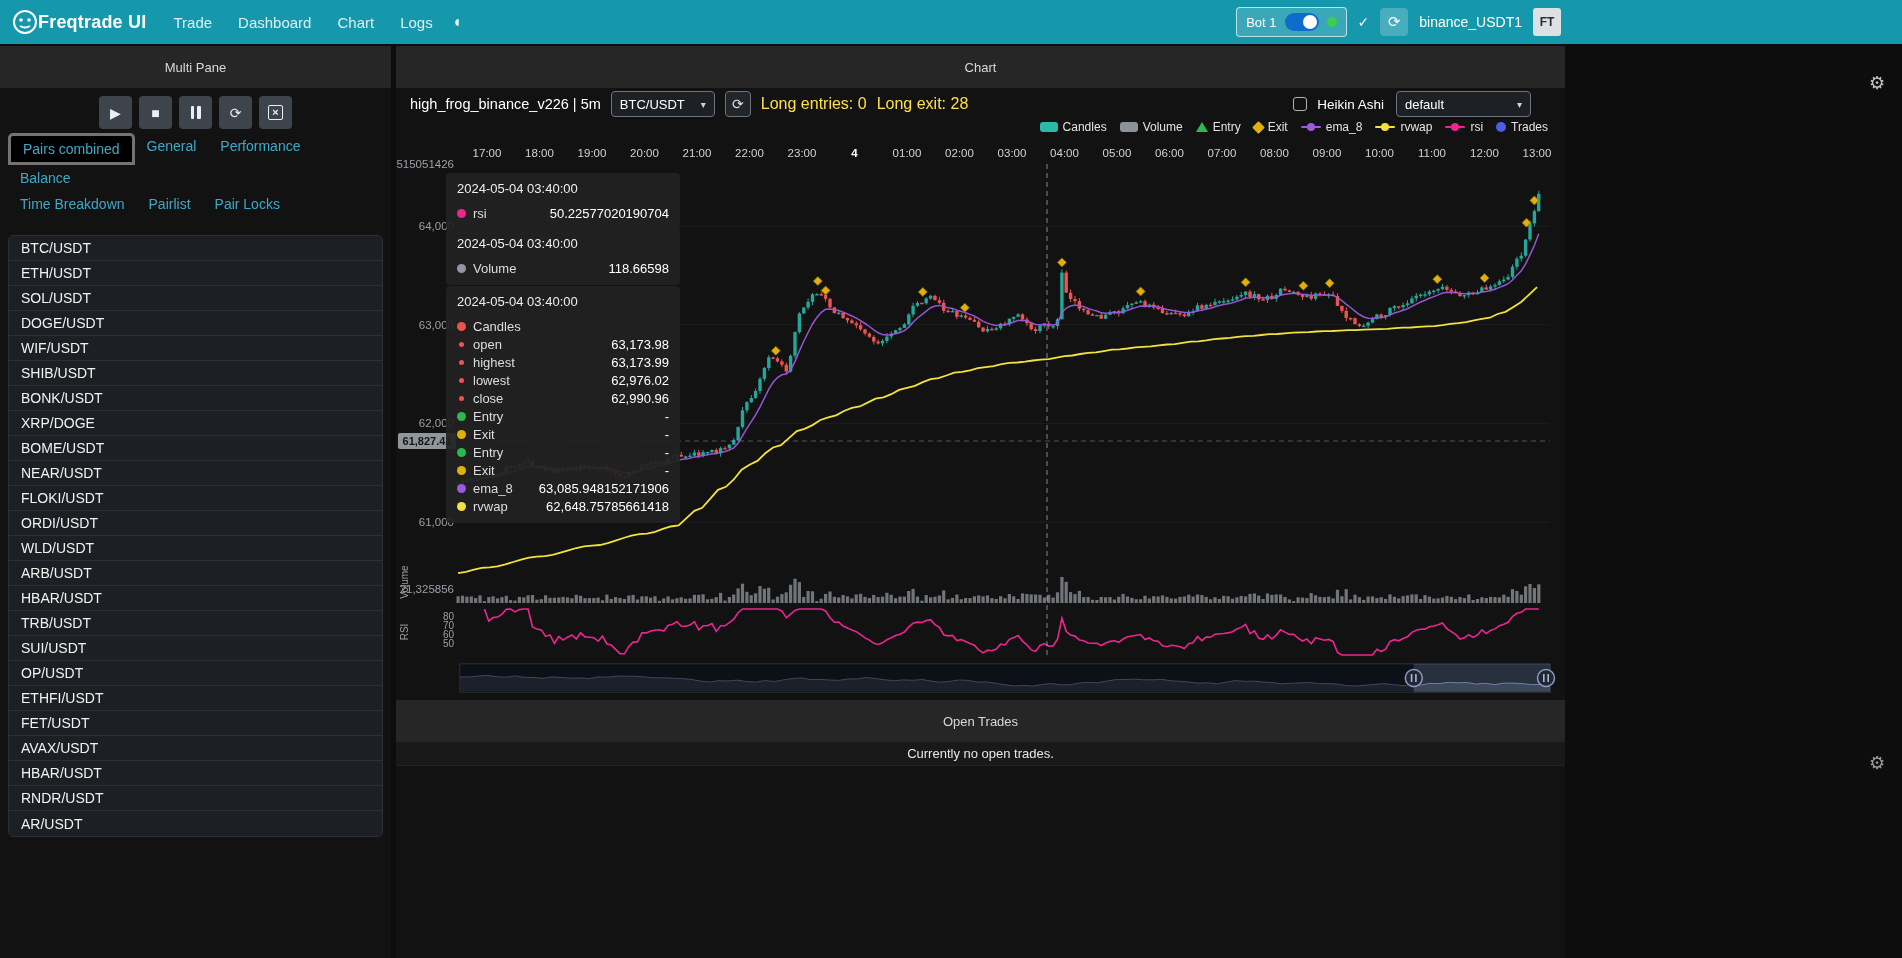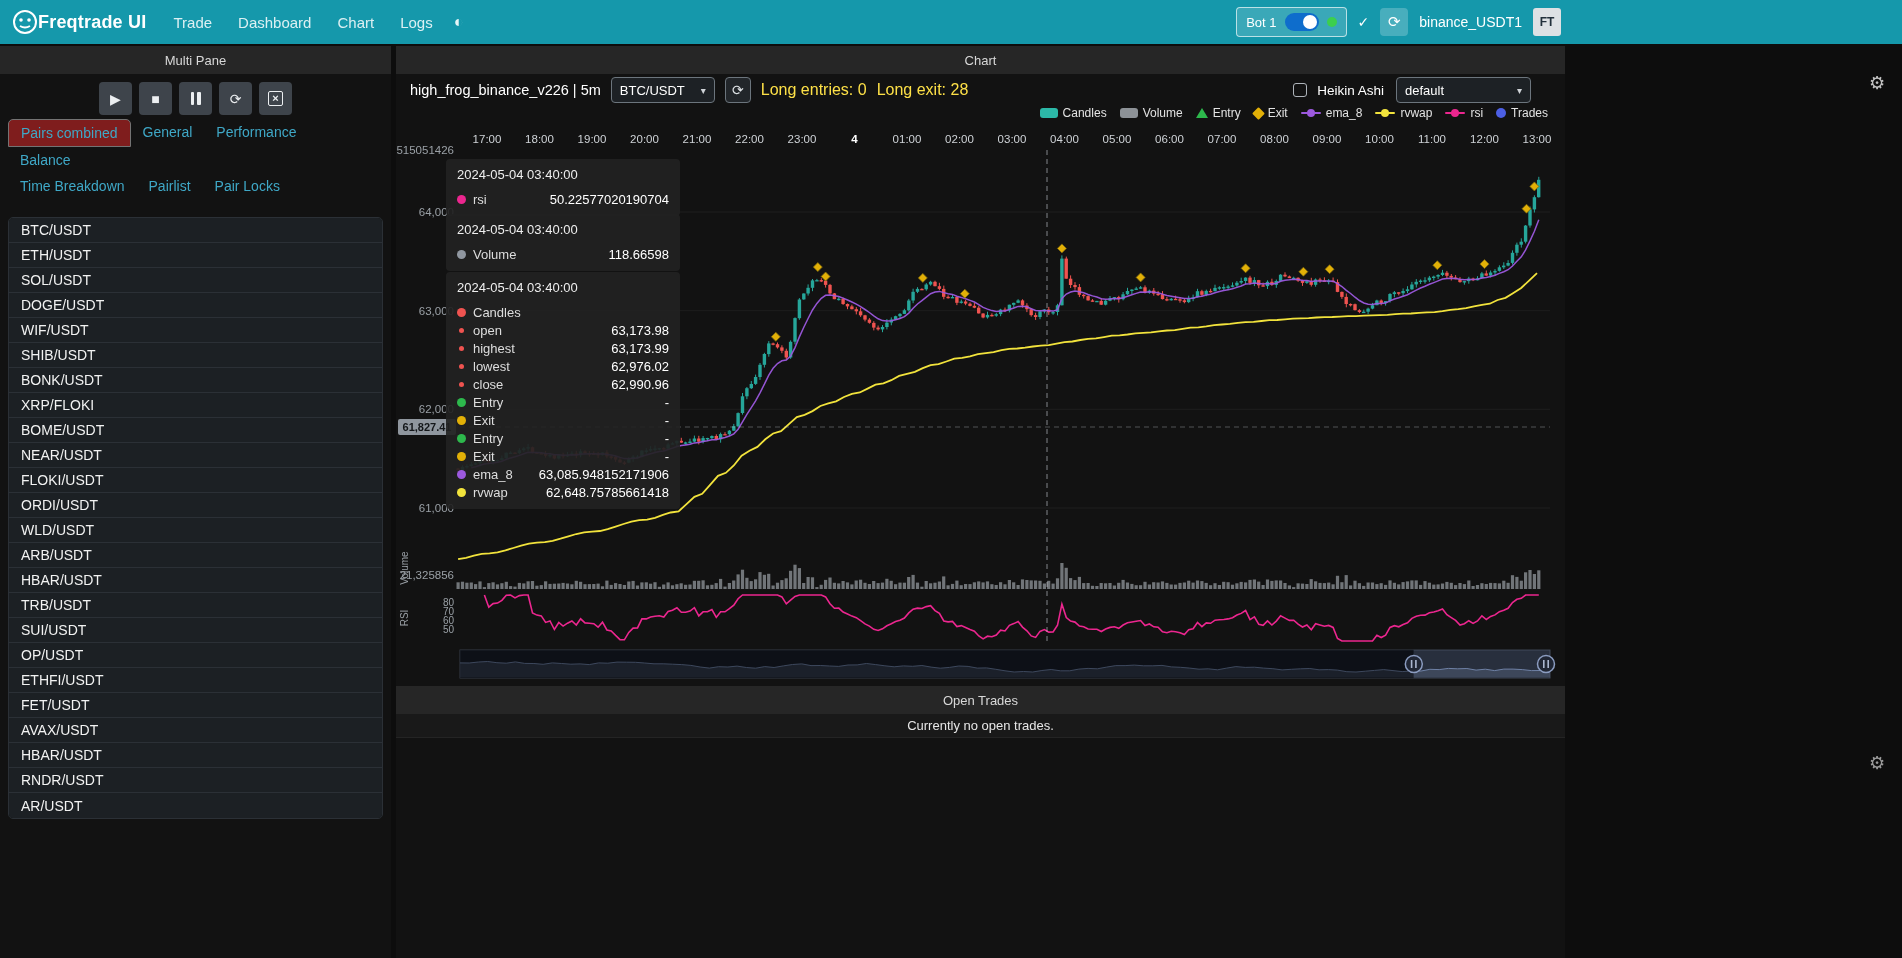--- a/index.html
+++ b/index.html
@@ -19,32 +19,32 @@
   .bot-label{font-size:13px;color:#fff}
   .toggle{width:34px;height:18px;border-radius:9px;background:#0e6dcc;position:relative;display:inline-block}
   .toggle::after{content:"";position:absolute;right:2px;top:2px;width:14px;height:14px;border-radius:50%;background:#fff}
   .green-dot{width:10px;height:10px;border-radius:50%;background:#3ccf4e;display:inline-block}
   .nav-check{color:#fff;font-size:14px}
   .nav-reload{width:28px;height:28px;background:rgba(255,255,255,.22);border-radius:4px;color:#fff;font-size:15px;display:flex;align-items:center;justify-content:center}
   .exchange{font-size:14px;color:#fff}
   .avatar{width:28px;height:28px;border-radius:3px;background:#dde1e4;color:#22313c;font-size:12px;font-weight:700;display:flex;align-items:center;justify-content:center;cursor:pointer}
 
   
-  .panel-head{height:28px;background:#262626;display:flex;align-items:center;justify-content:center;font-size:13px;color:#d8d8d8}
+  .panel-head{height:42px;background:#262626;display:flex;align-items:center;justify-content:center;font-size:13px;color:#d8d8d8}
 
   
   .sidebar{position:absolute;left:0;top:46px;width:391px;height:912px;background:#121212}
   .controls{display:flex;justify-content:center;gap:7px;padding:8px 0 4px}
   .ctrl-btn{width:33px;height:33px;background:#3e444b;border-radius:4px;color:#eceff1;display:flex;align-items:center;justify-content:center;font-size:14px}
   .pause-ic{display:flex;gap:3px}
   .pause-ic span{width:3.5px;height:13px;background:#eceff1;border-radius:1px}
   .sq-x{width:15px;height:15px;border:1.6px solid #eceff1;border-radius:2px;display:flex;align-items:center;justify-content:center;font-size:11px;color:#eceff1;font-weight:700;line-height:1}
   .tabs{display:flex;flex-wrap:wrap;padding:0 8px}
   .tab{font-size:14px;color:#3fa8c7;padding:5px 12px;cursor:pointer;white-space:nowrap}
-  .tab.active{background:#7f1d1d;border:1px solid #737373;border-radius:5px 5px 0 0}
+  .tab.active{background:#000000;border:3px solid #737373;border-radius:5px 5px 0 0}
   .pairs{margin:18px 8px 0;border:1px solid #2b3036;border-radius:5px;overflow:hidden}
   .pair-row{height:25px;display:flex;align-items:center;padding-left:12px;font-size:14px;color:#f2f2f2;background:#1c2024;border-bottom:1px solid #2b3036;cursor:pointer}
   .pair-row:last-child{border-bottom:none}
 
   
   .main{position:absolute;left:396px;top:46px;width:1169px;height:912px;background:#121212}
   .toolbar{height:28px;display:flex;align-items:center;gap:10px;padding:0 34px 0 14px;margin-top:2px}
   .strategy{font-size:14.5px;color:#fff;white-space:nowrap}
   .select{height:26px;background:#1d2125;border:1px solid #6c757d;border-radius:4px;display:flex;align-items:center;justify-content:space-between;padding:0 8px;font-size:13px;color:#fff;gap:8px;cursor:pointer}
   .w104{width:104px}.w135{width:135px}
@@ -158,21 +158,21 @@
         <span class="tab">Pair Locks</span>
       </div>
     <div class="pairs">
         <div class="pair-row">BTC/USDT</div>
         <div class="pair-row">ETH/USDT</div>
         <div class="pair-row">SOL/USDT</div>
         <div class="pair-row">DOGE/USDT</div>
         <div class="pair-row">WIF/USDT</div>
         <div class="pair-row">SHIB/USDT</div>
         <div class="pair-row">BONK/USDT</div>
-        <div class="pair-row">XRP/FLOKI</div>
+        <div class="pair-row">XRP/DOGE</div>
         <div class="pair-row">BOME/USDT</div>
         <div class="pair-row">NEAR/USDT</div>
         <div class="pair-row">FLOKI/USDT</div>
         <div class="pair-row">ORDI/USDT</div>
         <div class="pair-row">WLD/USDT</div>
         <div class="pair-row">ARB/USDT</div>
         <div class="pair-row">HBAR/USDT</div>
         <div class="pair-row">TRB/USDT</div>
         <div class="pair-row">SUI/USDT</div>
         <div class="pair-row">OP/USDT</div>

